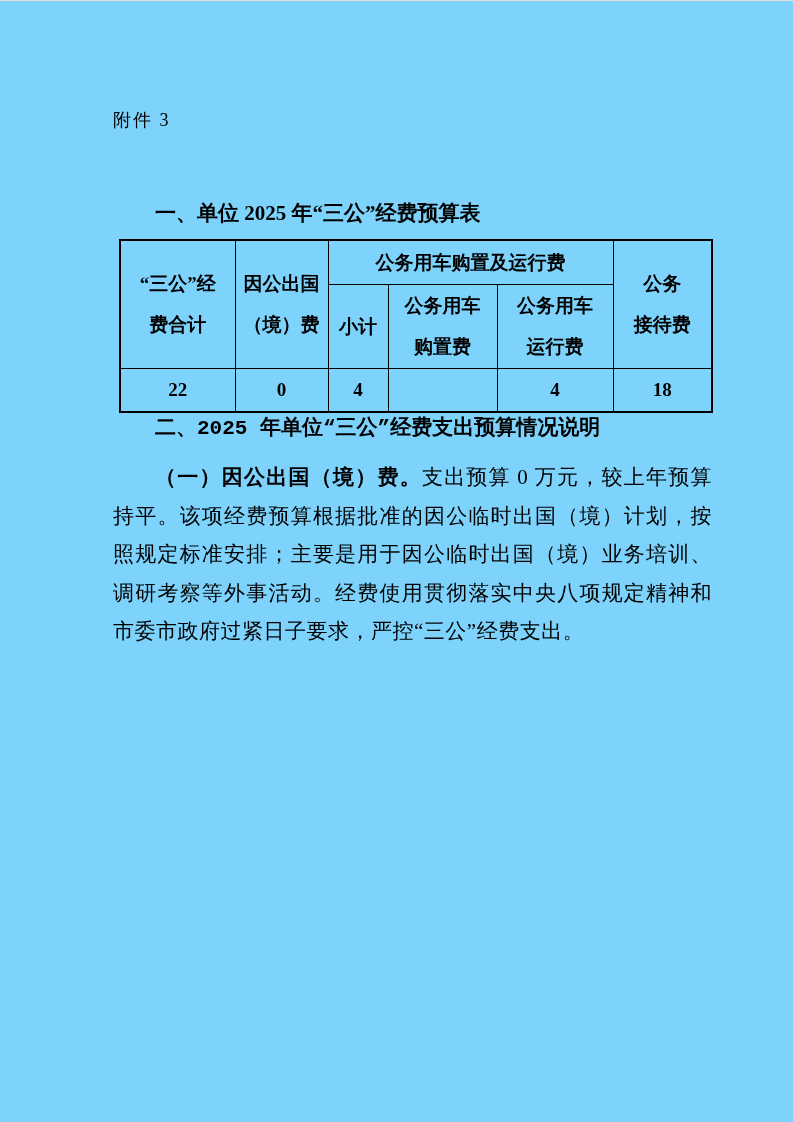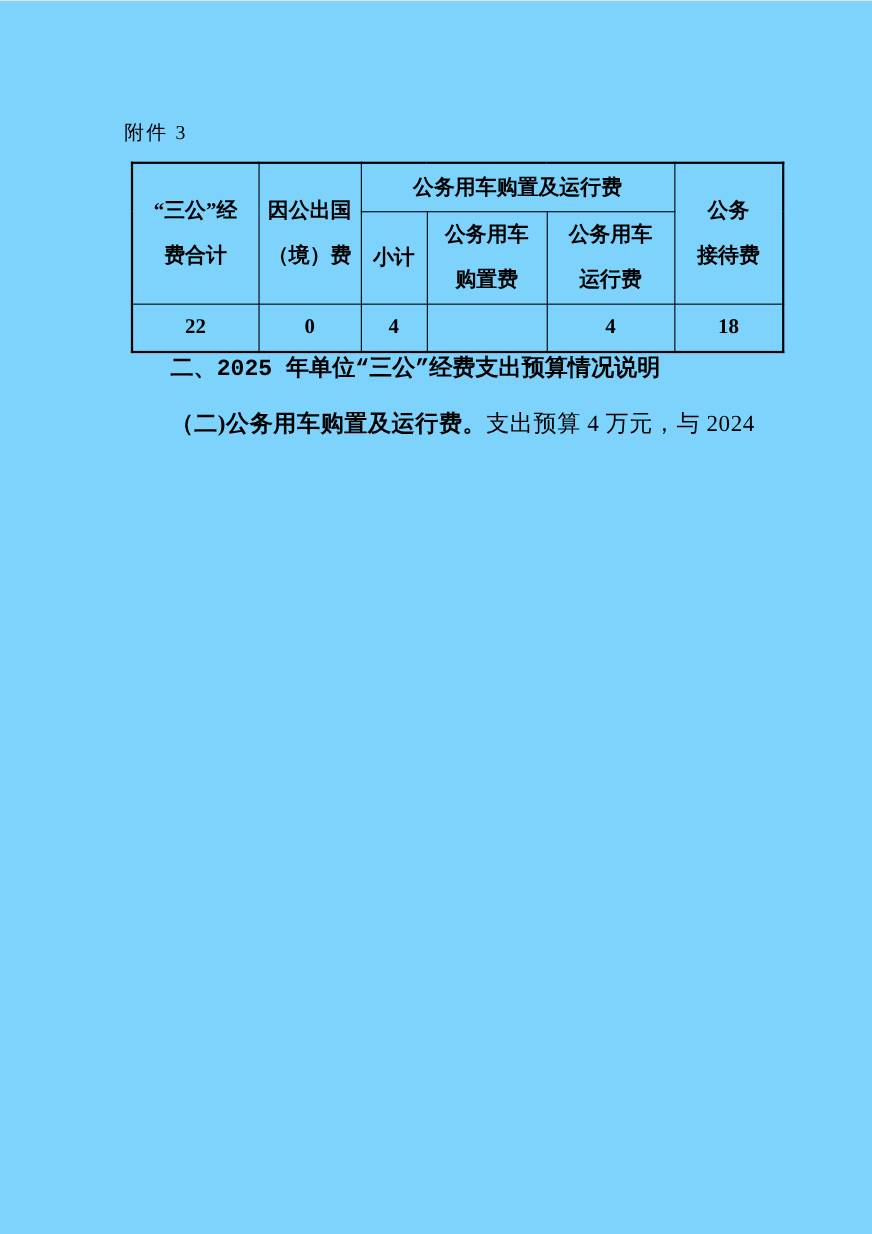--- a/index.html
+++ b/index.html
@@ -76,20 +76,21 @@
   .para .lead { font-weight: bold; }
 </style>
 </head>
 <body>
 
 <div class="page">
 
   <div class="attachment">附件 3</div>
 
 
+  <div class="section-heading h1">一、单位 2025 年“三公”经费预算表</div>
 
 
   <table class="budget">
     <colgroup>
       <col style="width:115px">
         <col style="width:93px">
         <col style="width:60px">
       <col style="width:109px">
         <col style="width:116px">
         <col style="width:99px">
@@ -118,16 +119,16 @@
       <td class="val"></td>
       <td class="val">4</td>
       <td class="val">18</td>
     </tr>
   </tbody>
     </table>
 
   <div class="section-heading h2">二、2025 年单位“三公”经费支出预算情况说明</div>
 
 
+  <p class="para"><span class="lead">（一）因公出国（境）费。</span><span>支出预算 0 万元，较上年预算持平。该项经费预算根据批准的因公临时出国（境）计划，按照规定标准安排；主要是用于因公临时出国（境）业务培训、调研考察等外事活动。经费使用贯彻落实中央八项规定精神和市委市政府过紧日子要求，严控“三公”经费支出。</span></p>
 
-  <p class="para"><span class="lead">（二)公务用车购置及运行费。</span><span>支出预算 4 万元，与 2024</span></p>
 
 </div>
 
 </body></html>

